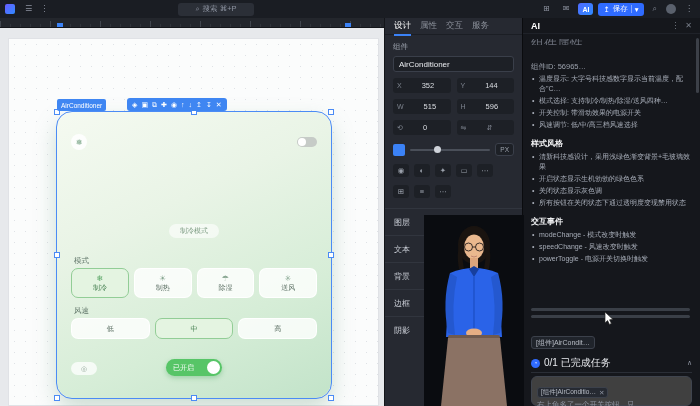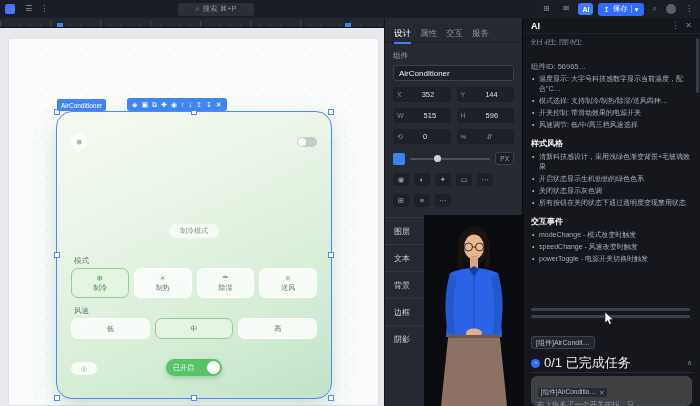--- a/index.html
+++ b/index.html
@@ -68,21 +68,21 @@
 
 .sel-outline{position:absolute;left:56px;top:83px;width:276px;height:288px;border:1.5px solid #4b8bf5;border-radius:16px;z-index:4;pointer-events:none}
 .handle{position:absolute;width:6px;height:6px;background:#fff;border:1px solid #4b8bf5}
 .h-nw{left:-3px;top:-3px}.h-n{left:calc(50% - 3px);top:-3px}.h-ne{right:-3px;top:-3px}
 .h-e{right:-3px;top:calc(50% - 3px)}.h-se{right:-3px;bottom:-3px}.h-s{left:calc(50% - 3px);bottom:-3px}
 .h-sw{left:-3px;bottom:-3px}.h-w{left:-3px;top:calc(50% - 3px)}
 .rot-handle{position:absolute;left:calc(50% - 3px);top:-13px;width:6px;height:6px;border-radius:50%;background:#fff;border:1px solid #4b8bf5}
 
 .dpanel{position:absolute;left:384px;top:18px;width:138px;height:388px;background:#262931;border-left:1px solid #14161a;z-index:2;
   padding:0 8px;color:#c6cad2}
-.tabs{display:flex;gap:9px;height:17px;align-items:center;border-bottom:1px solid #1b1e24;margin:8px -8px;padding:0 9px}
+.tabs{display:flex;gap:9px;height:17px;align-items:center;border-bottom:1px solid #1b1e24;margin:0 -8px;padding:0 9px}
 .tab{font-size:8.5px;color:#8b909a}
 .tab.active{color:#fff;position:relative}
 .tab.active::after{content:"";position:absolute;left:0;right:0;bottom:-4px;height:2px;background:#3b82f6}
 .plabel{font-size:7.5px;color:#9aa0ab;margin-top:7px}
 .pinput{margin-top:4px;height:16px;background:#1d2026;border:1px solid #3a3f4a;border-radius:3px;
   display:flex;align-items:center;padding:0 5px;font-size:8px;color:#e8eaee}
 .grid2{display:flex;gap:6px;margin-top:6px}
 .pfield{flex:1;height:15px;background:#1d2026;border-radius:3px;display:flex;align-items:center;padding:0 4px;gap:20px}
 .pfield .fl{font-size:7px;color:#7c828d}
 .pfield .fv{font-size:7.5px;color:#dadde2}
@@ -111,21 +111,21 @@
 .ahd{color:#f2f3f5;font-size:8px;font-weight:bold;margin:8px 0 3px}
 .abul{color:#a7adb8;font-size:7px;line-height:10px;padding-left:8px;position:relative;margin-top:2px}
 .abul::before{content:"•";position:absolute;left:1px;top:0;color:#a7adb8}
 .skel{position:absolute;left:8px;right:10px;height:3px;border-radius:2px;background:#3a3f47}
 .sk1{top:290px}.sk2{top:297px}
 .achip{position:absolute;left:8px;top:318px;height:13px;background:#20242b;border:1px solid #3c414b;border-radius:3px;
   display:flex;align-items:center;padding:0 4px;color:#b7bcc5;font-size:7px;max-width:80px;white-space:nowrap;overflow:hidden}
 .aprog{position:absolute;left:8px;right:8px;top:338px;height:14px;display:flex;align-items:center;gap:4px}
 .pdot{width:9px;height:9px;border-radius:50%;background:#2f6bff;display:flex;align-items:center;justify-content:center;
   color:#fff;font-size:6px}
-.aprog .pt{flex:1;color:#e8eaee;font-size:13px}
+.aprog .pt{flex:1;color:#e8eaee;font-size:10px}
 .aprog .chev{color:#8d93a0;font-size:7px}
 .adiv{position:absolute;left:8px;right:8px;top:354px;height:1px;background:#2a2e36}
 .ainput{position:absolute;left:8px;right:8px;top:358px;height:30px;background:#404040;border:1px solid #3f444e;border-radius:6px;padding:3px 5px}
 .ichip{display:inline-flex;align-items:center;gap:3px;height:11px;background:#262a32;border:1px solid #3c414b;border-radius:3px;
   padding:0 3px;color:#b7bcc5;font-size:6.5px;max-width:100px;white-space:nowrap;overflow:hidden}
 .ichip .x{color:#8d93a0}
 .itext{display:block;margin-top:2px;color:#8d93a0;font-size:7.5px;white-space:nowrap;overflow:hidden}
 .ascroll{position:absolute;right:1px;top:20px;width:3px;height:55px;border-radius:2px;background:#3c4048}
 
 .presenter{position:absolute;left:424px;top:215px;width:100px;height:191px;z-index:6;background:#0a0c10}

